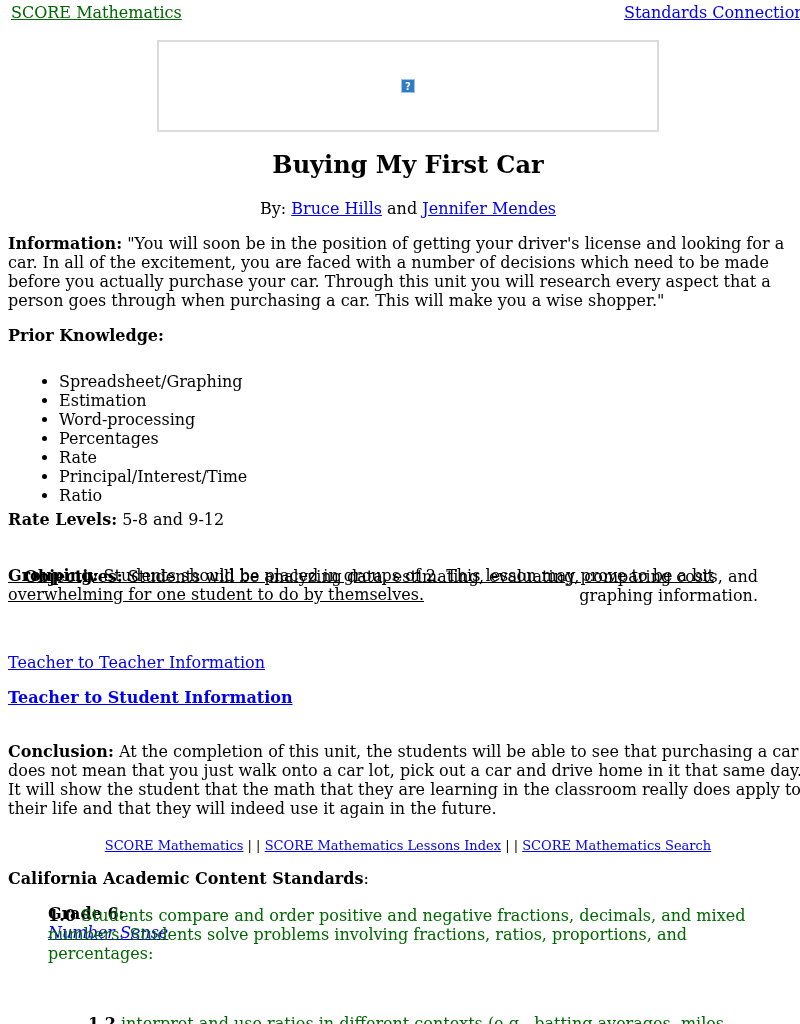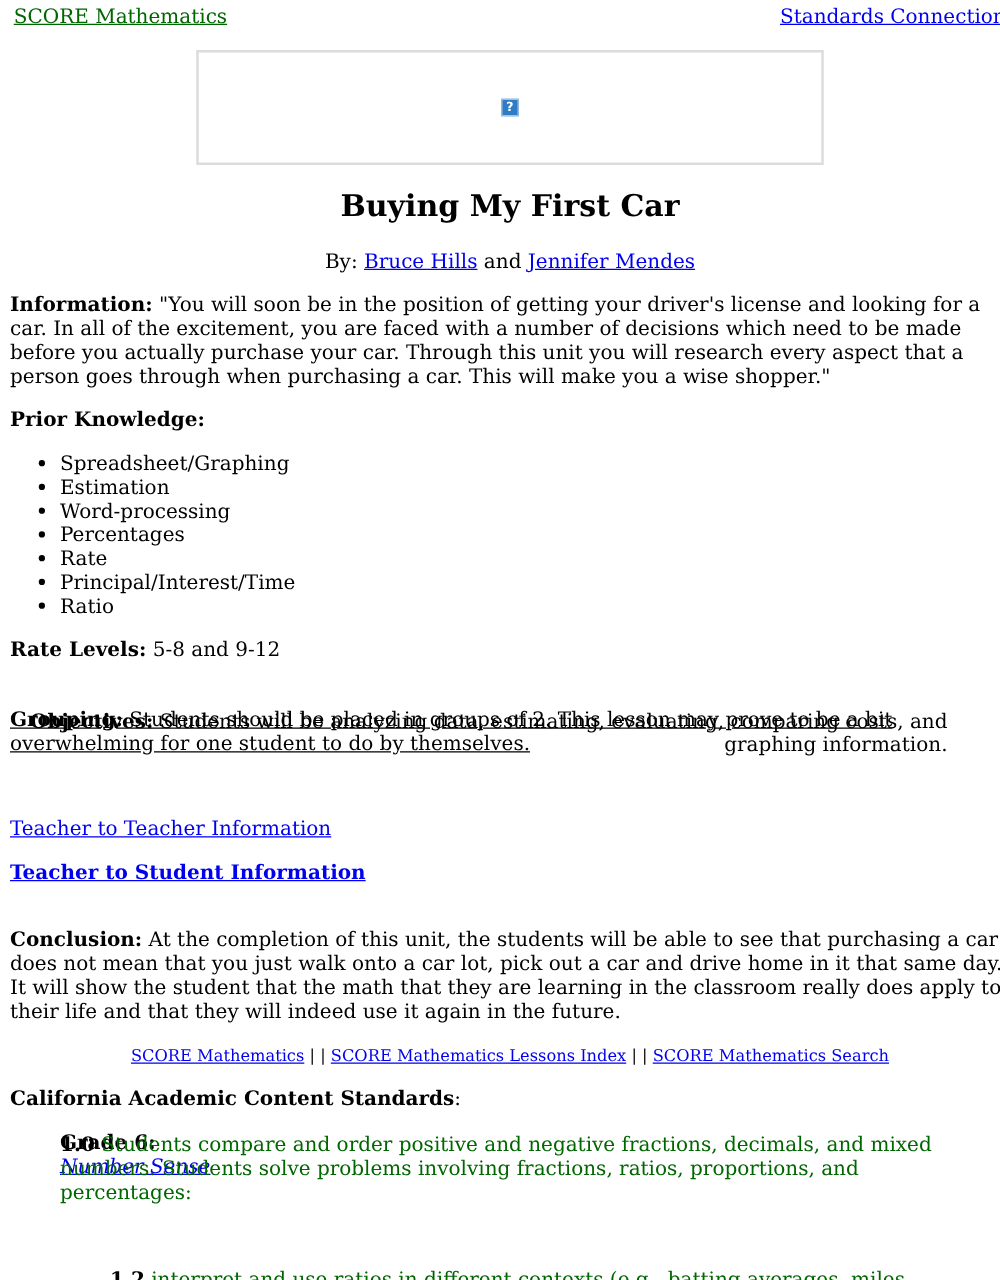--- a/index.html
+++ b/index.html
@@ -22,21 +22,21 @@
     font: bold 10px "DejaVu Sans", sans-serif; text-align: center; line-height: 14px;
     box-sizing: border-box;
   }
   .title {
     position: absolute; top: 150px; left: 0; width: 816px; text-align: center;
     font-size: 24px; font-weight: bold; line-height: 30px;
   }
   .byline { position: absolute; top: 199px; left: 0; width: 816px; text-align: center; }
   .block { position: absolute; left: 8px; width: 795px; }
   .green { color: #006600; }
-  ul.pk { position: absolute; left: 0; top: 361px; margin: 0; padding-left: 48px; list-style: disc; }
+  ul.pk { position: absolute; left: 0; top: 361px; margin: 11px; padding-left: 48px; list-style: disc; }
   ul.pk li { line-height: 19px; }
   .footer-nav { position: absolute; top: 836px; left: 0; width: 816px; text-align: center; font-size: 13px; }
   .std { position: absolute; left: 48px; width: 740px; }
   .std-sub { position: absolute; left: 88px; width: 700px; }
 </style>
 </head>
 <body>
 
 <div class="topbar">
   <a class="top-left" href="#" style="color:#006600;">SCORE Mathematics</a>

